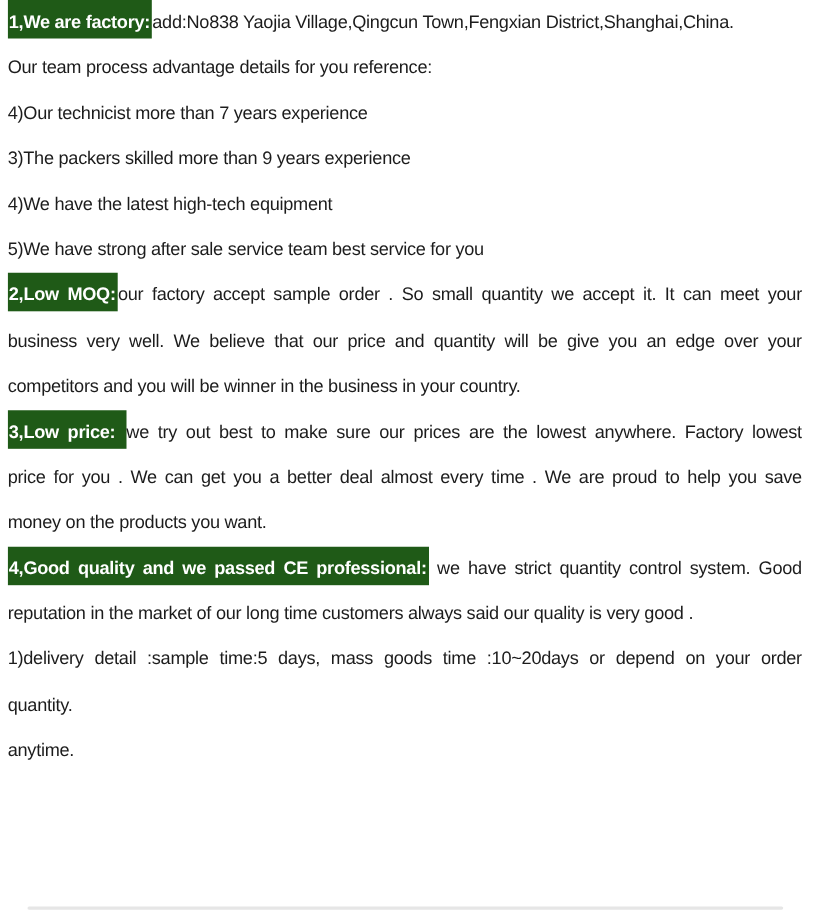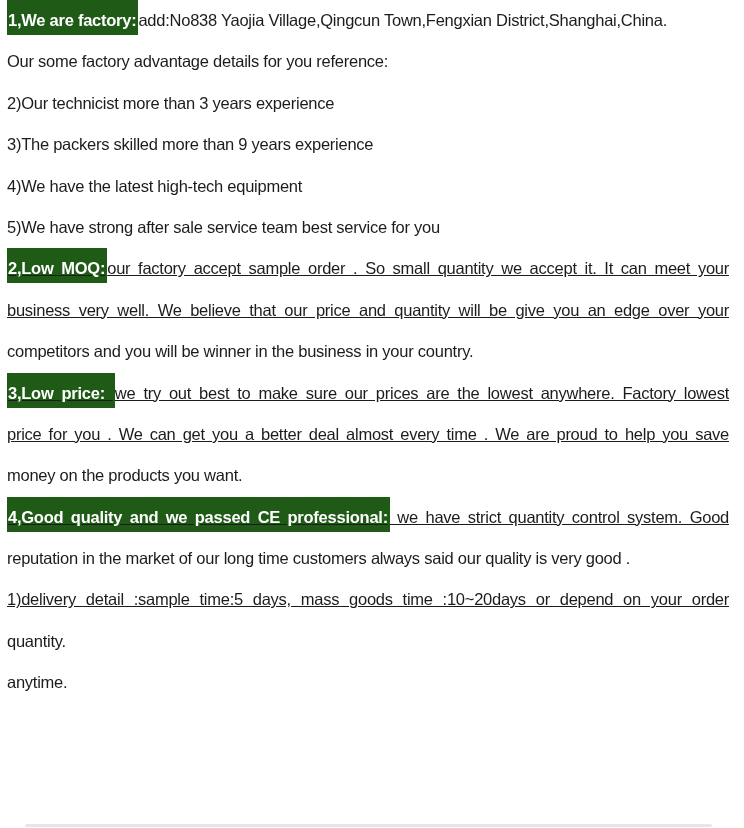--- a/index.html
+++ b/index.html
@@ -22,21 +22,20 @@
     height: 41.4px;
     line-height: 41.4px;
     font-size: 16.5px;
     letter-spacing: -0.25px;
     overflow: hidden;
     text-align: left;
   }
   .line.just {
     text-align: justify;
     text-align-last: justify;
-    text-decoration: underline;
   }
   .hl {
     background: var(--hl-bg, #1f5a17);
     color: var(--hl-text, #ffffff);
     font-weight: bold;
     padding: 22px 2px 6px 1px;
   }
   .bottom-divider {
     position: absolute;
     bottom: 1px;
@@ -46,22 +45,22 @@
     background: #d2d2d2;
     opacity: 0.55;
     border-radius: 2px;
   }
 </style>
 </head>
 <body>
 
 <div class="doc">
     <div class="line"><span class="hl">1,We are factory:</span><span>add:No838 Yaojia Village,Qingcun Town,Fengxian District,Shanghai,China.</span></div>
-    <div class="line"><span>Our some factory advantage details for you reference:</span></div>
-    <div class="line"><span>2)Our technicist more than 3 years experience</span></div>
+    <div class="line"><span>Our team process advantage details for you reference:</span></div>
+    <div class="line"><span>4)Our technicist more than 7 years experience</span></div>
     <div class="line"><span>3)The packers skilled more than 9 years experience</span></div>
     <div class="line"><span>4)We have the latest high-tech equipment</span></div>
     <div class="line"><span>5)We have strong after sale service team best service for you</span></div>
     <div class="line just"><span class="hl">2,Low MOQ:</span><span>our factory accept sample order . So small quantity we accept it. It can meet your</span></div>
     <div class="line just"><span>business very well. We believe that our price and quantity will be give you an edge over your</span></div>
     <div class="line"><span>competitors and you will be winner in the business in your country.</span></div>
     <div class="line just"><span class="hl">3,Low price: </span><span>we try out best to make sure our prices are the lowest anywhere. Factory lowest</span></div>
     <div class="line just"><span>price for you . We can get you a better deal almost every time . We are proud to help you save</span></div>
     <div class="line"><span>money on the products you want.</span></div>
     <div class="line just"><span class="hl">4,Good quality and we passed CE professional:</span><span> we have strict quantity control system. Good</span></div>

